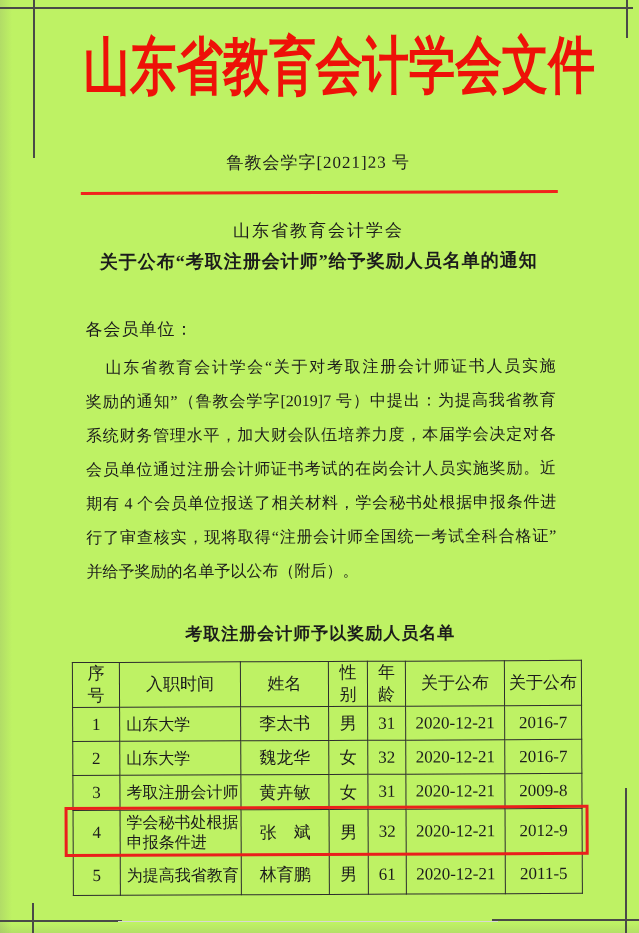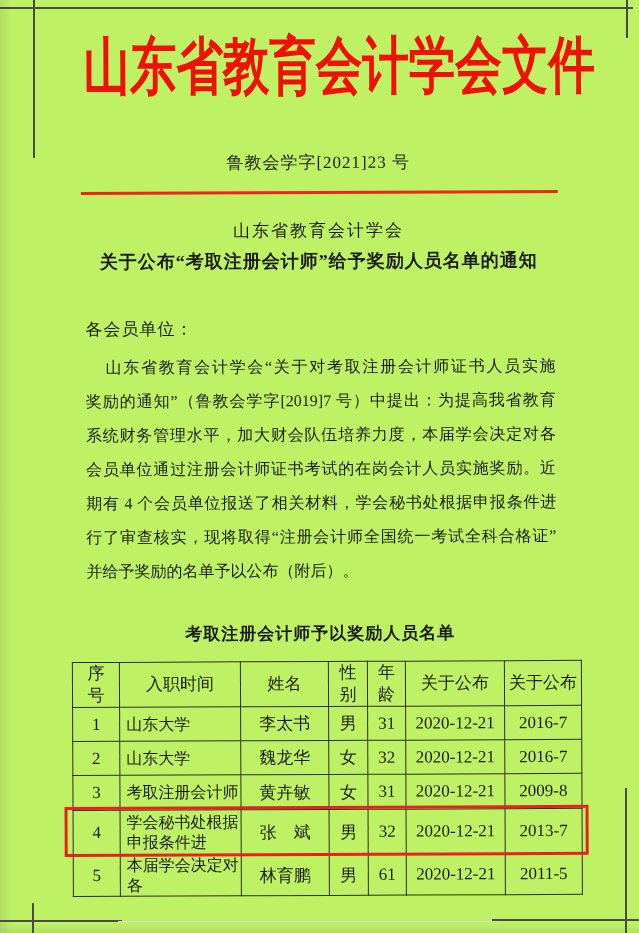--- a/index.html
+++ b/index.html
@@ -154,25 +154,25 @@
           <td>2020-12-21</td>
           <td>2009-8</td>
         </tr>
         <tr class="r4">
           <td>4</td>
           <td class="unit">学会秘书处根据申报条件进</td>
           <td>张　斌</td>
           <td>男</td>
           <td>32</td>
           <td>2020-12-21</td>
-          <td>2013-7</td>
+          <td>2012-9</td>
         </tr>
         <tr class="r5">
           <td>5</td>
-          <td class="unit">本届学会决定对各</td>
+          <td class="unit">为提高我省教育</td>
           <td>林育鹏</td>
           <td>男</td>
           <td>61</td>
           <td>2020-12-21</td>
           <td>2011-5</td>
         </tr>
       </tbody>
         </table>
     </div>
 

